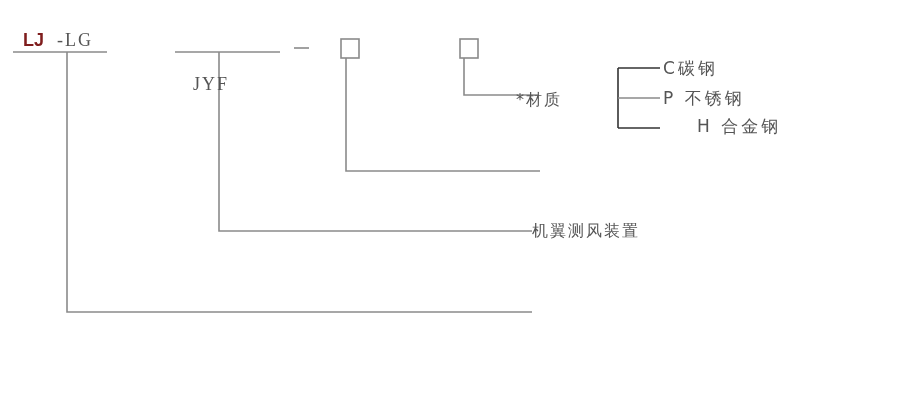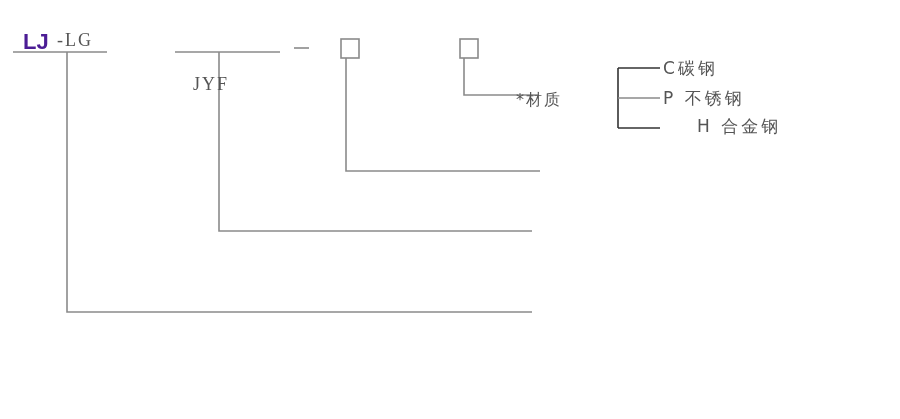--- a/index.html
+++ b/index.html
@@ -1,21 +1,21 @@
 <!DOCTYPE html>
 <html><head>
   <meta charset="utf-8">
   <style>
     html, body { margin: 0; padding: 0; background: #ffffff; }
     body { width: 900px; height: 419px; position: relative; overflow: hidden;
            font-family: "DejaVu Sans", "Liberation Sans", sans-serif; color: #555; }
     .stage { position: absolute; left: 0; top: 0; width: 900px; height: 419px; }
     svg.lines { position: absolute; left: 0; top: 0; width: 900px; height: 419px; }
     .t { position: absolute; white-space: nowrap; line-height: 1; }
-    .code-dark { color: #4c1d95; font-weight: bold; font-family: "Liberation Sans", sans-serif; font-size: 22px; }
+    .code-dark { color: #7f1d1d; font-weight: bold; font-family: "Liberation Sans", sans-serif; font-size: 18px; }
     .code-light { color: #555; font-family: Liberation Serif, serif; font-size: 18px; letter-spacing: 2px; }
     .label { font-size: 16px; color: #555; letter-spacing: 2px; }
     .mat { font-size: 17px; color: #555; letter-spacing: 3px; }
     .note { font-size: 16px; color: #555; letter-spacing: 3px; }
   </style>
 </head>
 <body>
 
 <div class="stage">
 
@@ -53,16 +53,17 @@
     <span>C</span><span>碳钢</span>
   </div>
   <div class="t mat" style="left:663px; top:90px;">
     <span>P</span>&nbsp;<span>不锈钢</span>
   </div>
   <div class="t mat" style="left:697px; top:118px;text-align:center;">
     <span>H</span>&nbsp;<span>合金钢</span>
   </div>
 
 
+  <div class="t label" style="left:532px; top:223px;">机翼测风装置</div>
 
 
 
 </div>
 
 </body></html>

